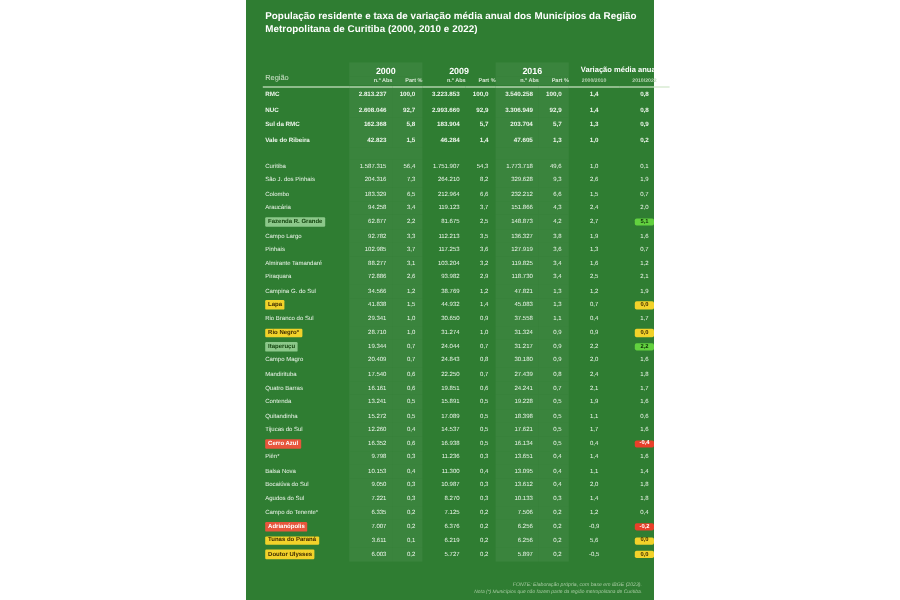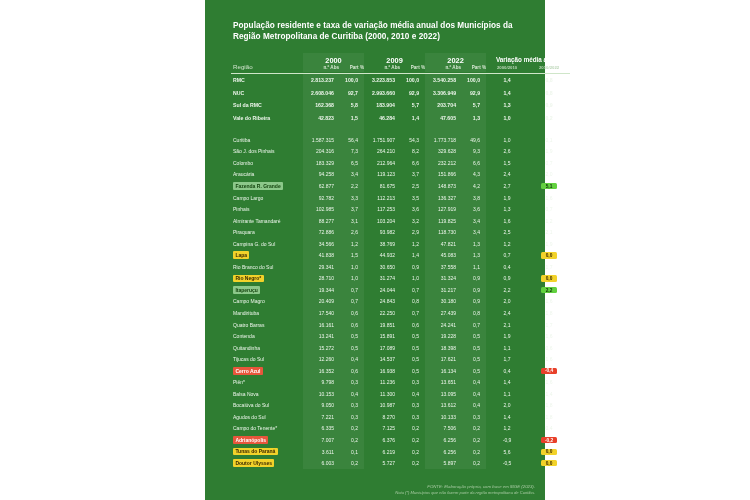--- a/index.html
+++ b/index.html
@@ -5,36 +5,36 @@
   html,body{margin:0;padding:0;}
   body{
     width:750px;height:500px;overflow:hidden;
     background:#ffffff;
     font-family:"Liberation Sans","DejaVu Sans",sans-serif;
   }
   #slide{
     position:absolute;left:205px;top:0;width:340px;height:500px;
     background:#2f7d32;
     box-sizing:border-box;
-    padding:12px;
+    padding:0;
   }
   
   .title{
     color:#ffffff;
     font-size:8.2px;
     font-weight:bold;
     line-height:1.32;
     padding:9px 14px 0 16px;
     letter-spacing:.05px;
   }
   
   table{
     border-collapse:collapse;
     width:314px;
-    margin:10px 0 0 14px;
+    margin:21px 0 0 14px;
     table-layout:fixed;
   }
   col.c-reg{width:72px;}
   col.c-abs{width:36px;}
   col.c-pct{width:25px;}
   col.c-var{width:42px;}
 
   th,td{padding:0;}
   
   .band{background:rgba(255,255,255,.055);}
@@ -142,21 +142,21 @@
       <col class="c-abs">
         <col class="c-pct">
       <col class="c-var">
         <col class="c-var">
     </colgroup>
     <thead>
       <tr>
         <th class="reg" rowspan="2">Região</th>
         <th class="grp band" colspan="2">2000</th>
         <th class="grp" colspan="2">2009</th>
-        <th class="grp band" colspan="2">2022</th>
+        <th class="grp band" colspan="2">2016</th>
         <th class="varttl" colspan="2">Variação média anual</th>
       </tr>
       <tr>
         <th class="band">n.º Abs</th>
         <th class="band">Part %</th>
         <th>n.º Abs</th>
         <th>Part %</th>
         <th class="band">n.º Abs</th>
         <th class="band">Part %</th>
         <th class="varsub">2000/2010</th>

